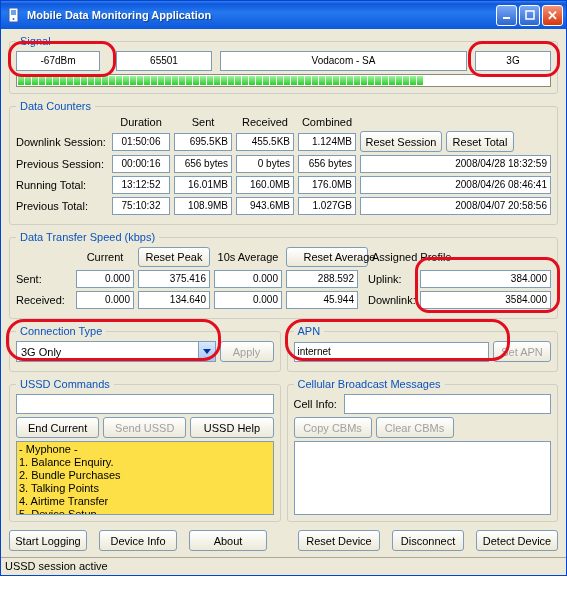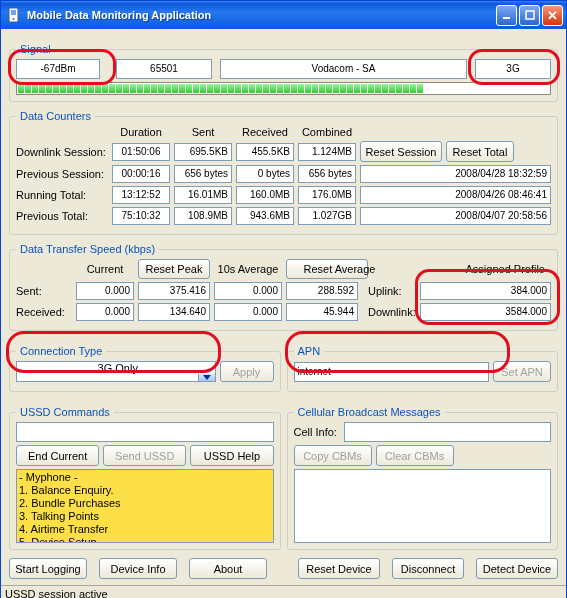--- a/index.html
+++ b/index.html
@@ -6,35 +6,35 @@
   body { background: #fff; width: 567px; }
   .window { border: 1px solid #0046d5; width: 567px; background: #ece9d8; }
   .titlebar { height: 28px; background: linear-gradient(to bottom, #3a7fec 0%, #0d58db 10%, #2578ef 40%, #0d58db 100%); display: flex; align-items: center; padding: 0 3px 0 6px; color: #fff; font-weight: bold; font-size: 13px; }
   .titlebar .icon-app { width: 16px; height: 16px; margin-right: 4px; display: inline-flex; }
   .titlebar .title-text { flex: 1; text-shadow: 1px 1px 1px rgba(0,0,0,0.4);}
   .titlebtn { width: 21px; height: 21px; margin-left: 2px; border: 1px solid #fff; border-radius: 3px; display: inline-flex; align-items: center; justify-content: center; color: #fff; font-weight: bold; font-size: 11px; }
   .titlebtn.min { background: linear-gradient(to bottom,#7ba8f3,#2a66d3); }
   .titlebtn.max { background: linear-gradient(to bottom,#7ba8f3,#2a66d3); }
   .titlebtn.close { background: linear-gradient(to bottom,#f5947a,#d5350b); font-size: 13px;}
   .body { padding: 6px 8px 2px 8px; }
-  fieldset { border: 1px solid #d0cfc6; border-radius: 3px; margin-bottom: 6px; padding: 4px 6px 6px 6px; position: relative; margin-top: 8px; }
+  fieldset { border: 1px solid #d0cfc6; border-radius: 3px; margin-bottom: 6px; padding: 4px 6px 6px 6px; position: relative; }
   legend { color: #0a52c0; padding: 0 4px; font-size: 11px; }
   .row { display: flex; align-items: center; margin-bottom: 3px; gap: 4px;}
   .textbox { background: #fff; border: 1px solid #7f9db9; height: 18px; line-height: 16px; text-align: center; font-size: 10px; display: inline-flex; align-items: center; justify-content: center; overflow: hidden;}
   .textbox.left { justify-content: flex-start; padding-left: 3px; text-align: left;}
   .textbox.right { justify-content: flex-end; padding-right: 3px; text-align: right;}
   .btn { background: linear-gradient(to bottom, #fff, #ece9d8); border: 1px solid #7f9db9; border-radius: 3px; height: 21px; padding: 0 8px; font-size: 11px; cursor: default; display: inline-flex; align-items: center; justify-content: center; white-space: nowrap;}
   .btn.disabled { color: #a0a0a0; }
   .label { font-size: 11px; color: #000; }
   .signal-row .textbox { height: 20px; }
   .progress { height: 13px; border: 1px solid #8e8a78; background:#fff; width: 100%; display:flex; padding:1px; gap:1px;}
   .progress .seg { width: 6px; background: linear-gradient(to bottom, #9df49d, #2ecb2e); }
   .progress .seg.off { background: #fff; }
   .redring { position: absolute; border: 3px solid #e20e20; border-radius: 14px; pointer-events: none; }
-  .select { background: #fff; border: 1px solid #7f9db9; height: 21px; display: inline-flex; align-items: center; padding: 0 0 0 4px; font-size: 11px; flex-direction: column; }
+  .select { background: #fff; border: 1px solid #7f9db9; height: 21px; display: inline-flex; align-items: center; padding: 0 0 0 4px; font-size: 11px; }
   .select .arrow { margin-left: auto; width: 17px; height: 19px; background: linear-gradient(to bottom,#d9e8fd,#a8c7f2); border-left:1px solid #7f9db9; display:flex;align-items:center;justify-content:center;}
   .listbox { background: #fde047; border: 1px solid #7f9db9; height: 74px; overflow-y: scroll; padding: 1px 2px; font-size: 11px; line-height: 13px;}
   .textarea { background: #fff; border: 1px solid #7f9db9; overflow-y: scroll;}
   .bottom-row { display:flex; gap: 12px; padding: 2px 0 4px 0; }
   .statusbar { border-top: 1px solid #aca899; padding: 2px 4px; font-size: 11px; background: #ece9d8; height: 18px;}
   .hdr { font-size: 11px; text-align:center;}
   .twocol { display:flex; gap:6px; }
   .twocol > fieldset { flex:1; margin-bottom: 6px;}
   svg { display: block;}
 </style>
@@ -199,21 +199,21 @@
     </fieldset>
 
     <fieldset style="position:relative;">
       <legend>Data Transfer Speed (kbps)</legend>
       <div class="row">
         <span style="width:56px"></span>
         <span class="hdr" style="width:58px">Current</span>
         <button class="btn" style="width:72px;height:20px;">Reset Peak</button>
         <span class="hdr" style="width:68px">10s Average</span>
         <button class="btn" style="width:82px;height:20px;padding-left:33px;">Reset Average</button>
-        <span class="hdr" style="flex:1;text-align:right;padding-right:6px;">Assigned Profile</span>
+        <span class="hdr" style="flex:1;text-align:left;padding-right:6px;">Assigned Profile</span>
       </div>
       <div class="row">
         <span class="label" style="width:56px">Sent:</span>
         <span class="textbox right" style="width:58px">0.000</span>
         <span class="textbox right" style="width:72px">375.416</span>
         <span class="textbox right" style="width:68px">0.000</span>
         <span class="textbox right" style="width:72px">288.592</span>
         <span class="label" style="width:54px;padding-left:6px;">Uplink:</span>
         <span class="textbox right" style="flex:1">384.000</span>
       </div>

